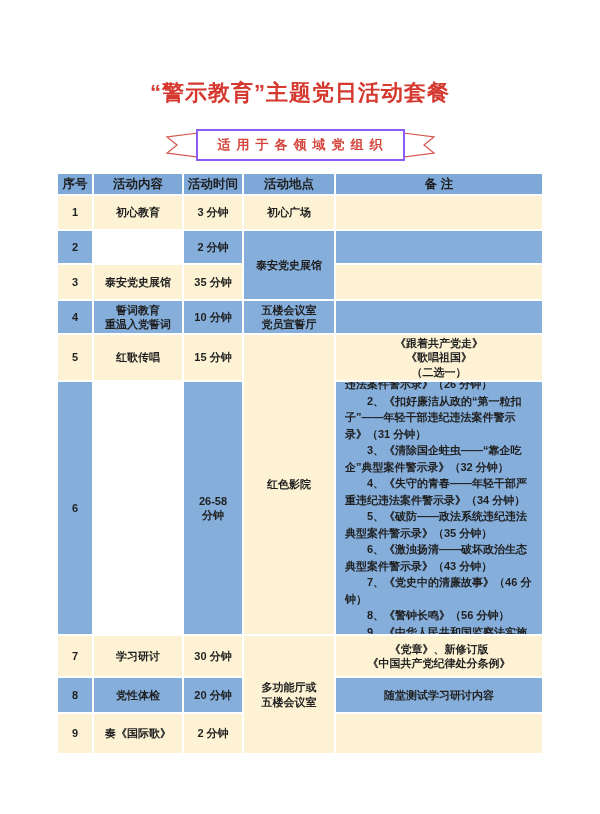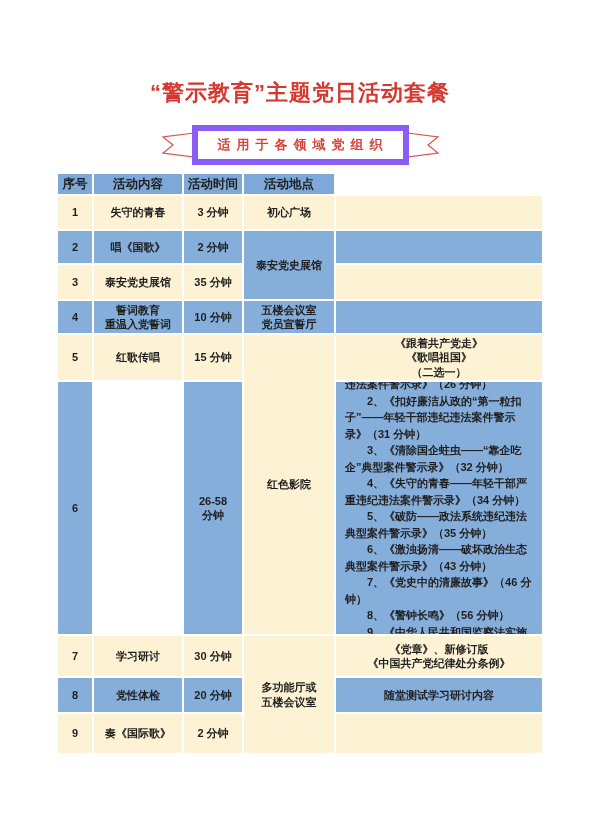--- a/index.html
+++ b/index.html
@@ -25,21 +25,21 @@
     margin-top:21px;
     display:flex;align-items:center;justify-content:center;
     height:32px;
   }
   .ribbon .tail{flex:0 0 auto;display:block;}
   .ribbon .tail.left{margin-right:-3px;}
   .ribbon .tail.right{margin-left:-3px;}
   .ribbon .band{
     position:relative;z-index:2;
     background:#ffffff;
-    border:6px solid #8b5cf6;
+    border:2px solid #8b5cf6;
     color:#d5443a;
     font-size:13px;font-weight:bold;
     letter-spacing:6px;
     padding:5px 14px 5px 20px;
     white-space:nowrap;
   }
 
   
   .sched{
     margin:13px auto 0 auto;
@@ -89,29 +89,29 @@
       <polygon points="1,1 32,5 22,13 32,21 1,25" fill="#ffffff" stroke="#d5544a" stroke-width="1.2"></polygon>
     </svg>
   </div>
 
   <div class="sched">
 
     <div class="cell hdr" style="grid-area:1/1">序号</div>
     <div class="cell hdr" style="grid-area:1/2">活动内容</div>
     <div class="cell hdr" style="grid-area:1/3">活动时间</div>
     <div class="cell hdr" style="grid-area:1/4">活动地点</div>
+    <div class="cell hdr" style="grid-area:1/5">备 注</div>
 
     <div class="cell cream" style="grid-area:2/1">1</div>
-    <div class="cell cream" style="grid-area:2/2">失守的青春</div>
+    <div class="cell cream" style="grid-area:2/2">初心教育</div>
     <div class="cell cream" style="grid-area:2/3">3 分钟</div>
     <div class="cell cream" style="grid-area:2/4">初心广场</div>
     <div class="cell cream" style="grid-area:2/5"></div>
 
     <div class="cell blue" style="grid-area:3/1">2</div>
-    <div class="cell blue" style="grid-area:3/2">唱《国歌》</div>
     <div class="cell blue" style="grid-area:3/3">2 分钟</div>
     <div class="cell blue" style="grid-area:3/4/5/5">泰安党史展馆</div>
     <div class="cell blue" style="grid-area:3/5"></div>
 
     <div class="cell cream" style="grid-area:4/1">3</div>
     <div class="cell cream" style="grid-area:4/2">泰安党史展馆</div>
     <div class="cell cream" style="grid-area:4/3">35 分钟</div>
     <div class="cell cream" style="grid-area:4/5"></div>
 
     <div class="cell blue" style="grid-area:5/1">4</div>

